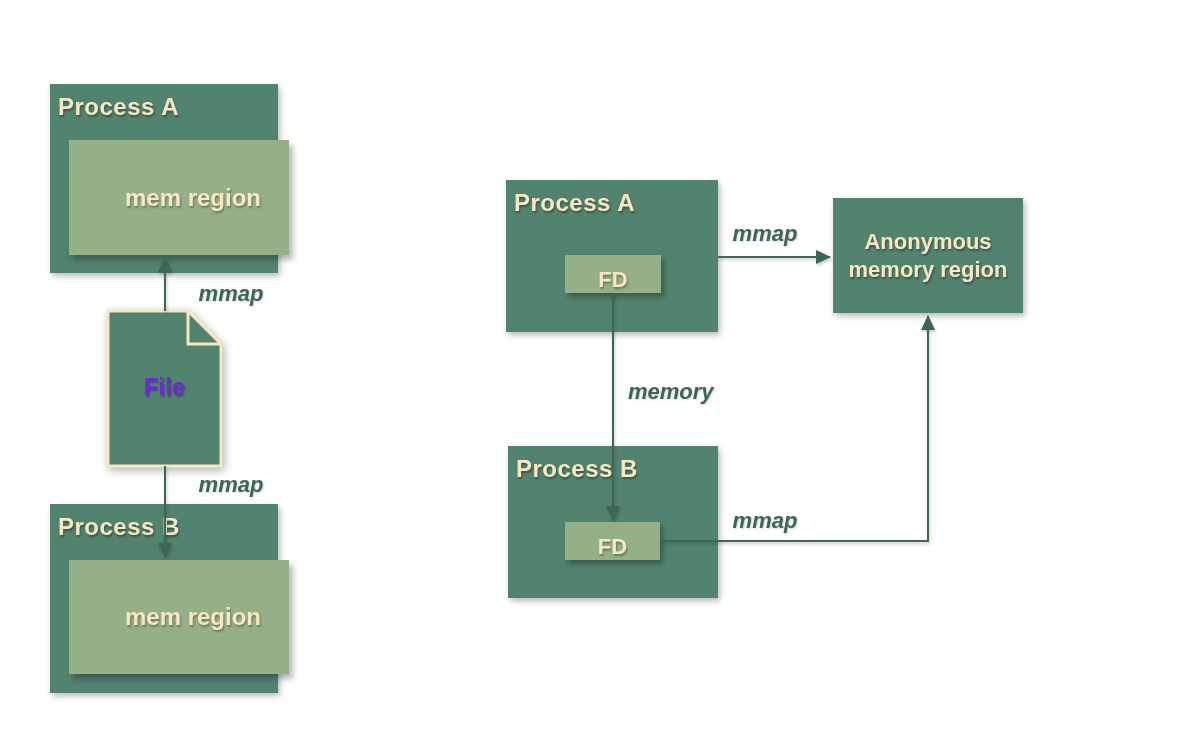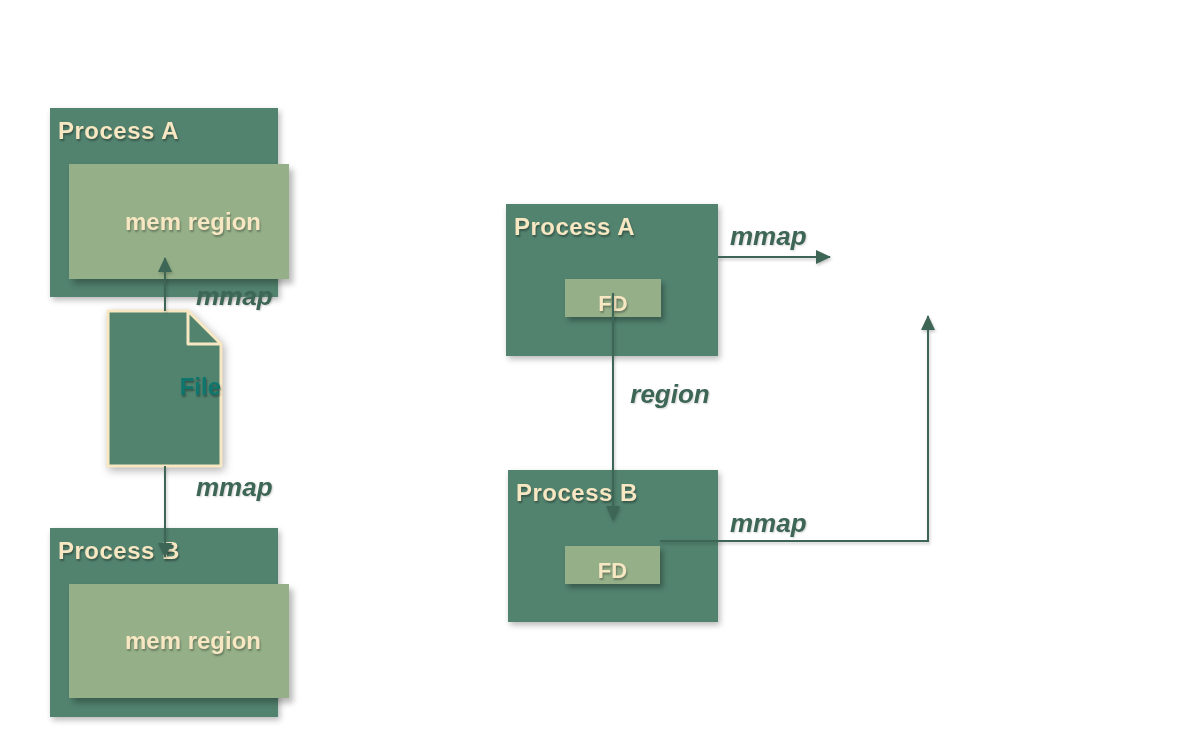--- a/index.html
+++ b/index.html
@@ -4,21 +4,20 @@
 <style>
   html,body{margin:0;padding:0;background:#fff;}
   .canvas{
     position:relative;width:1180px;height:736px;background:#ffffff;overflow:hidden;
     font-family:"Liberation Sans", sans-serif;
   }
   
   .proc{
     position:absolute;background:#52836f;
     box-shadow:2px 3px 6px rgba(0,0,0,.28);
-    margin-top:24px;
   }
   .proc-label{
     position:absolute;left:8px;top:9px;
     color:#f7e7c2;font-size:24px;font-weight:700;letter-spacing:.5px;
     text-shadow:1px 2px 2px rgba(0,0,0,.35);white-space:nowrap;
   }
   .mem{
     position:absolute;background:#95b089;
     box-shadow:4px 5px 6px rgba(0,0,0,.28);
     display:flex;align-items:center;justify-content:center;padding-left:28px;
@@ -47,32 +46,32 @@
   #l-proc-a{left:50px;top:84px;width:228px;height:189px;}
   #l-mem-a{left:19px;top:56px;width:192px;height:115px;}
   #l-proc-b{left:50px;top:504px;width:228px;height:189px;}
   #l-mem-b{left:19px;top:56px;width:192px;height:114px;}
   #r-proc-a{left:506px;top:180px;width:212px;height:152px;}
   #r-fd-a{left:59px;top:75px;width:96px;height:38px;}
   #r-proc-b{left:508px;top:446px;width:210px;height:152px;}
   #r-fd-b{left:57px;top:76px;width:95px;height:38px;}
   
   .edge-label{
-    position:absolute;color:#3d6656;font-size:26px;font-weight:700;font-style:italic;
+    position:absolute;color:#3d6656;font-size:22px;font-weight:700;font-style:italic;
     text-shadow:1px 1px 2px rgba(0,0,0,.18);text-align:center;white-space:nowrap;
   }
   #lbl-mmap-1{left:196px;top:281px;width:70px;}
   #lbl-mmap-2{left:196px;top:472px;width:70px;}
   #lbl-mmap-3{left:730px;top:221px;width:70px;}
   #lbl-passfd{left:628px;top:379px;width:84px;}
   #lbl-mmap-4{left:730px;top:508px;width:70px;}
   
   #file-label{
-    position:absolute;left:108px;top:373px;width:113px;text-align:right;
-    color:#0f766e;font-size:24px;font-weight:700;
+    position:absolute;left:108px;top:373px;width:113px;text-align:center;
+    color:#6d28d9;font-size:24px;font-weight:700;
     text-shadow:1px 2px 2px rgba(0,0,0,.35);
   }
   
   svg.overlay{position:absolute;left:0;top:0;pointer-events:none;}
   .arrow-line{stroke:#3d6656;stroke-width:2;fill:none;}
   .lines{filter:drop-shadow(1px 2px 1.5px rgba(0,0,0,.22));}
   .file-shape{filter:drop-shadow(2px 3px 4px rgba(0,0,0,.3));}
 </style>
 </head>
 <body>
@@ -100,20 +99,23 @@
     </div>
   </div>
 
   <div class="proc" id="r-proc-b">
     <div class="proc-label">Process B</div>
     <div class="fd" id="r-fd-b">
       <span>FD</span>
     </div>
   </div>
 
+  <div class="anon">
+    <span>Anonymous memory region</span>
+  </div>
 
   <svg class="overlay" width="1180" height="736" viewBox="0 0 1180 736">
     <defs>
       <marker id="arrow" markerWidth="18" markerHeight="16" refX="15" refY="8" orient="auto" markerUnits="userSpaceOnUse">
         <path d="M1,1 L16,8 L1,15 Z" fill="#3d6656"></path>
       </marker>
     </defs>
 
     <g class="file-shape">
       <polygon points="108,311 188,311 221,344 221,466 108,466" fill="#52836f" stroke="#f7e7c2" stroke-width="3" stroke-linejoin="round"></polygon>
@@ -132,16 +134,16 @@
 
       <polyline class="arrow-line" points="660,541 928,541 928,316" marker-end="url(#arrow)"></polyline>
     </g>
   </svg>
 
   <div id="file-label">File</div>
 
   <div class="edge-label" id="lbl-mmap-1">mmap</div>
   <div class="edge-label" id="lbl-mmap-2">mmap</div>
   <div class="edge-label" id="lbl-mmap-3">mmap</div>
-  <div class="edge-label" id="lbl-passfd">region</div>
+  <div class="edge-label" id="lbl-passfd">memory</div>
   <div class="edge-label" id="lbl-mmap-4">mmap</div>
 
 </div>
 
 </body></html>

